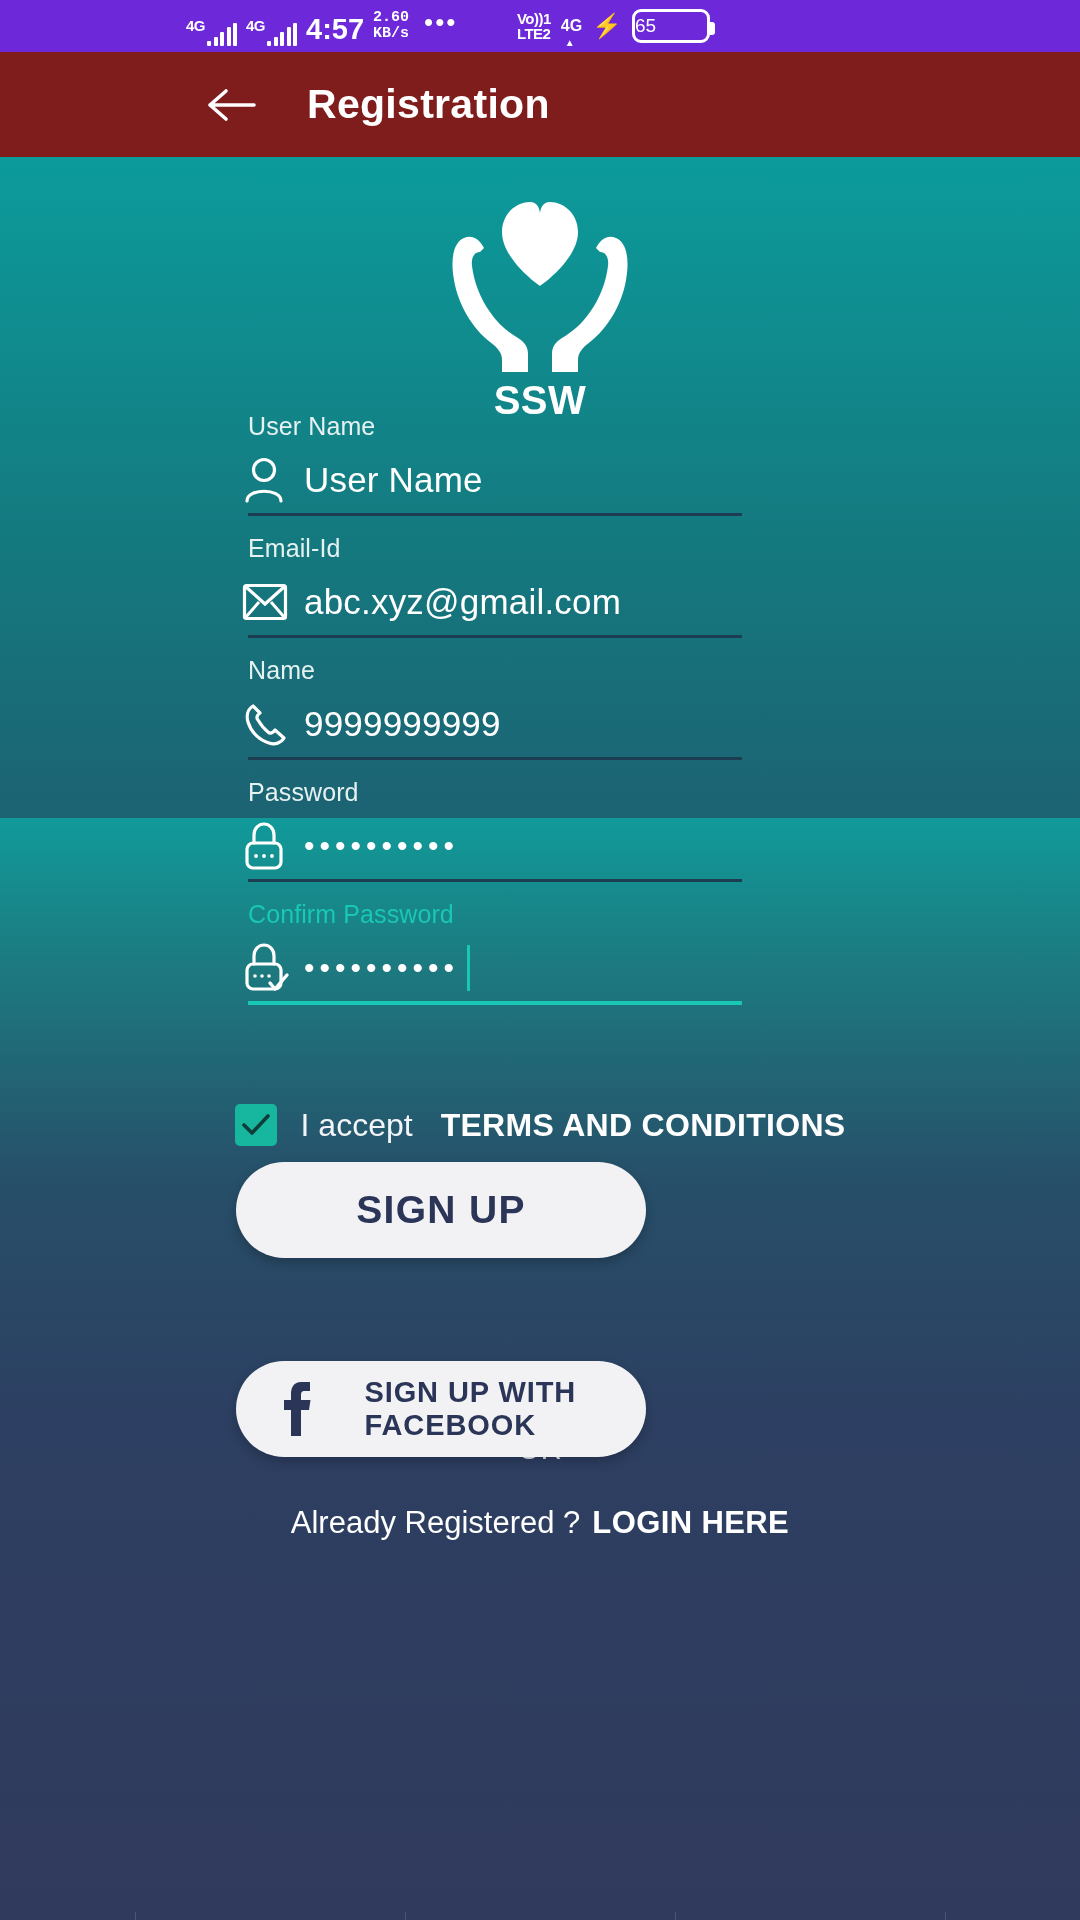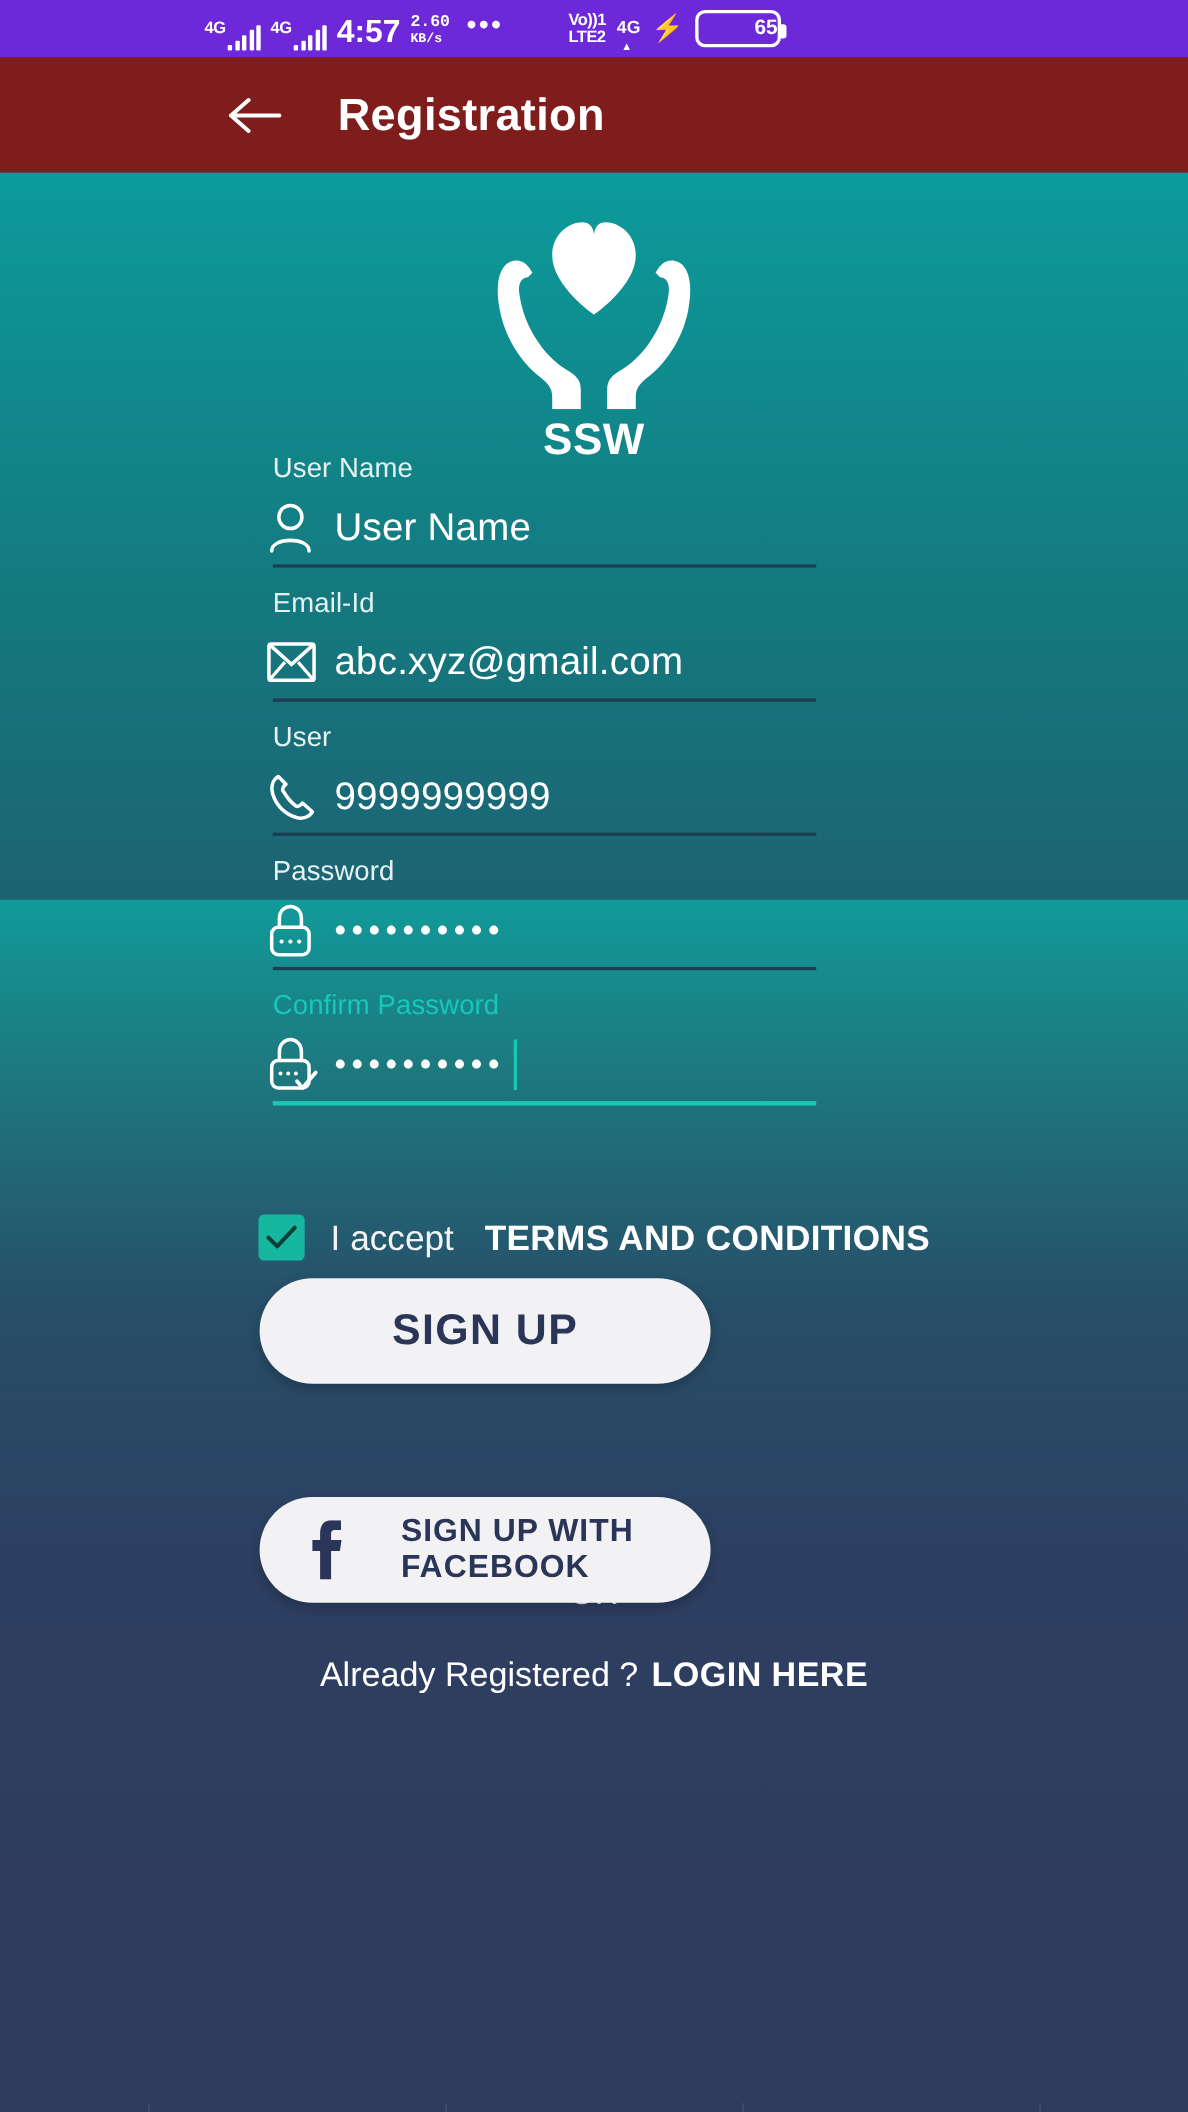--- a/index.html
+++ b/index.html
@@ -28,34 +28,34 @@
   .bars i { display:block; width:4px; background:#fff; border-radius:1px; }
   .bars i:nth-child(1){ height:5px; }
   .bars i:nth-child(2){ height:9px; }
   .bars i:nth-child(3){ height:14px; }
   .bars i:nth-child(4){ height:19px; }
   .bars i:nth-child(5){ height:23px; }
 
   .sb-time { font-size:29px; font-weight:bold; letter-spacing:0px; line-height:1; margin-bottom:2px; }
   .sb-speed { display:flex; flex-direction:column; align-items:flex-start; line-height:1.05; margin-bottom:4px;font-family:Liberation Mono, monospace; }
   .sb-speed .v { font-size:15px; font-weight:bold; }
-  .sb-speed .u { font-size:12px; font-weight:bold; }
+  .sb-speed .u { font-size:15px; font-weight:bold; }
   .sb-dots { font-size:26px; letter-spacing:2px; margin-bottom:8px; margin-left:6px; }
 
   .volte { display:flex; flex-direction:column; line-height:1.0; font-size:15px; font-weight:bold; }
   .volte .r1 { letter-spacing:-0.5px; }
   .volte .r2 { letter-spacing:-0.5px; }
   .fourg-small { font-size:16px; font-weight:bold; position:relative; }
   .fourg-small .tri { position:absolute; left:4px; top:20px; font-size:10px; }
   .bolt { font-size:24px; }
   .battery {
     position:relative; width:78px; height:34px;
     border:3px solid #fff; border-radius:9px;
-    display:flex; align-items:center; justify-content:flex-end;
-    font-size:19px; font-weight:bold;
+    display:flex; align-items:center; justify-content:flex-start;
+    font-size:19px; font-weight:normal;
   }
   .battery::after {
     content:""; position:absolute; right:-8px; top:10px;
     width:5px; height:13px; background:#fff; border-radius:0 3px 3px 0;
   }
 
   
   .appbar {
     position:absolute; top:52px; left:0; width:1080px; height:105px;
     background:#7f1d1d;
@@ -297,21 +297,21 @@
                 <path d="M3.5 3.5 L23 21 L42.5 3.5" fill="none" stroke="#ffffff" stroke-width="3.2"></path>
                 <path d="M3.5 34.5 L17 19 M42.5 34.5 L29 19" fill="none" stroke="#ffffff" stroke-width="3"></path>
               </svg>
             </span>
             <span class="field-value" placeholder="Email-Id">abc.xyz@gmail.com</span>
           </div>
           <div class="field-underline"></div>
         </div>
 
         <div class="field">
-          <div class="field-label">User</div>
+          <div class="field-label">Name</div>
           <div class="field-row">
             <span class="field-icon">
               <svg width="46" height="46" viewBox="0 0 46 46">
                 <path d="M11 5 C6 8, 4 14, 6 21 C9 31, 17 39, 27 42 C33 44, 39 42, 42 37
                          L33 29 C31 32, 28 33, 26 31 C21 27, 19 24, 16 19 C14 17, 15 14, 18 12 Z" fill="none" stroke="#ffffff" stroke-width="3.2" stroke-linejoin="round"></path>
               </svg>
             </span>
             <span class="field-value" placeholder="Phone">9999999999</span>
           </div>
           <div class="field-underline"></div>

